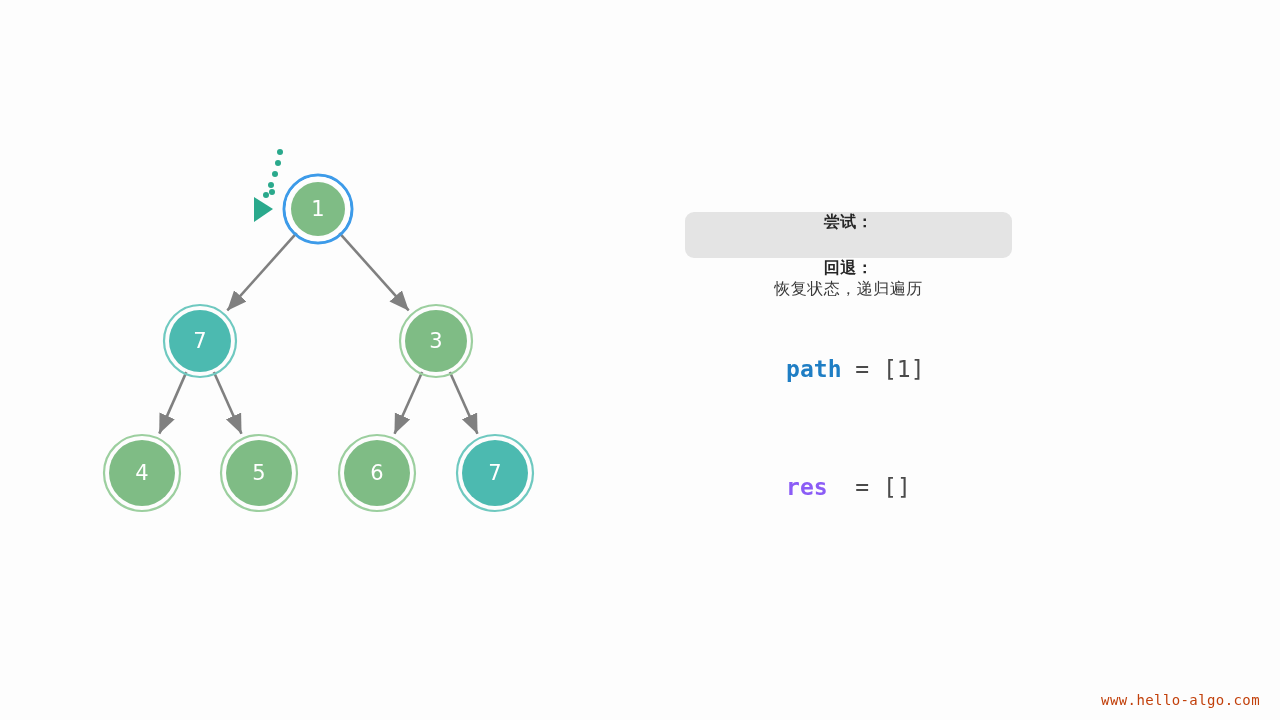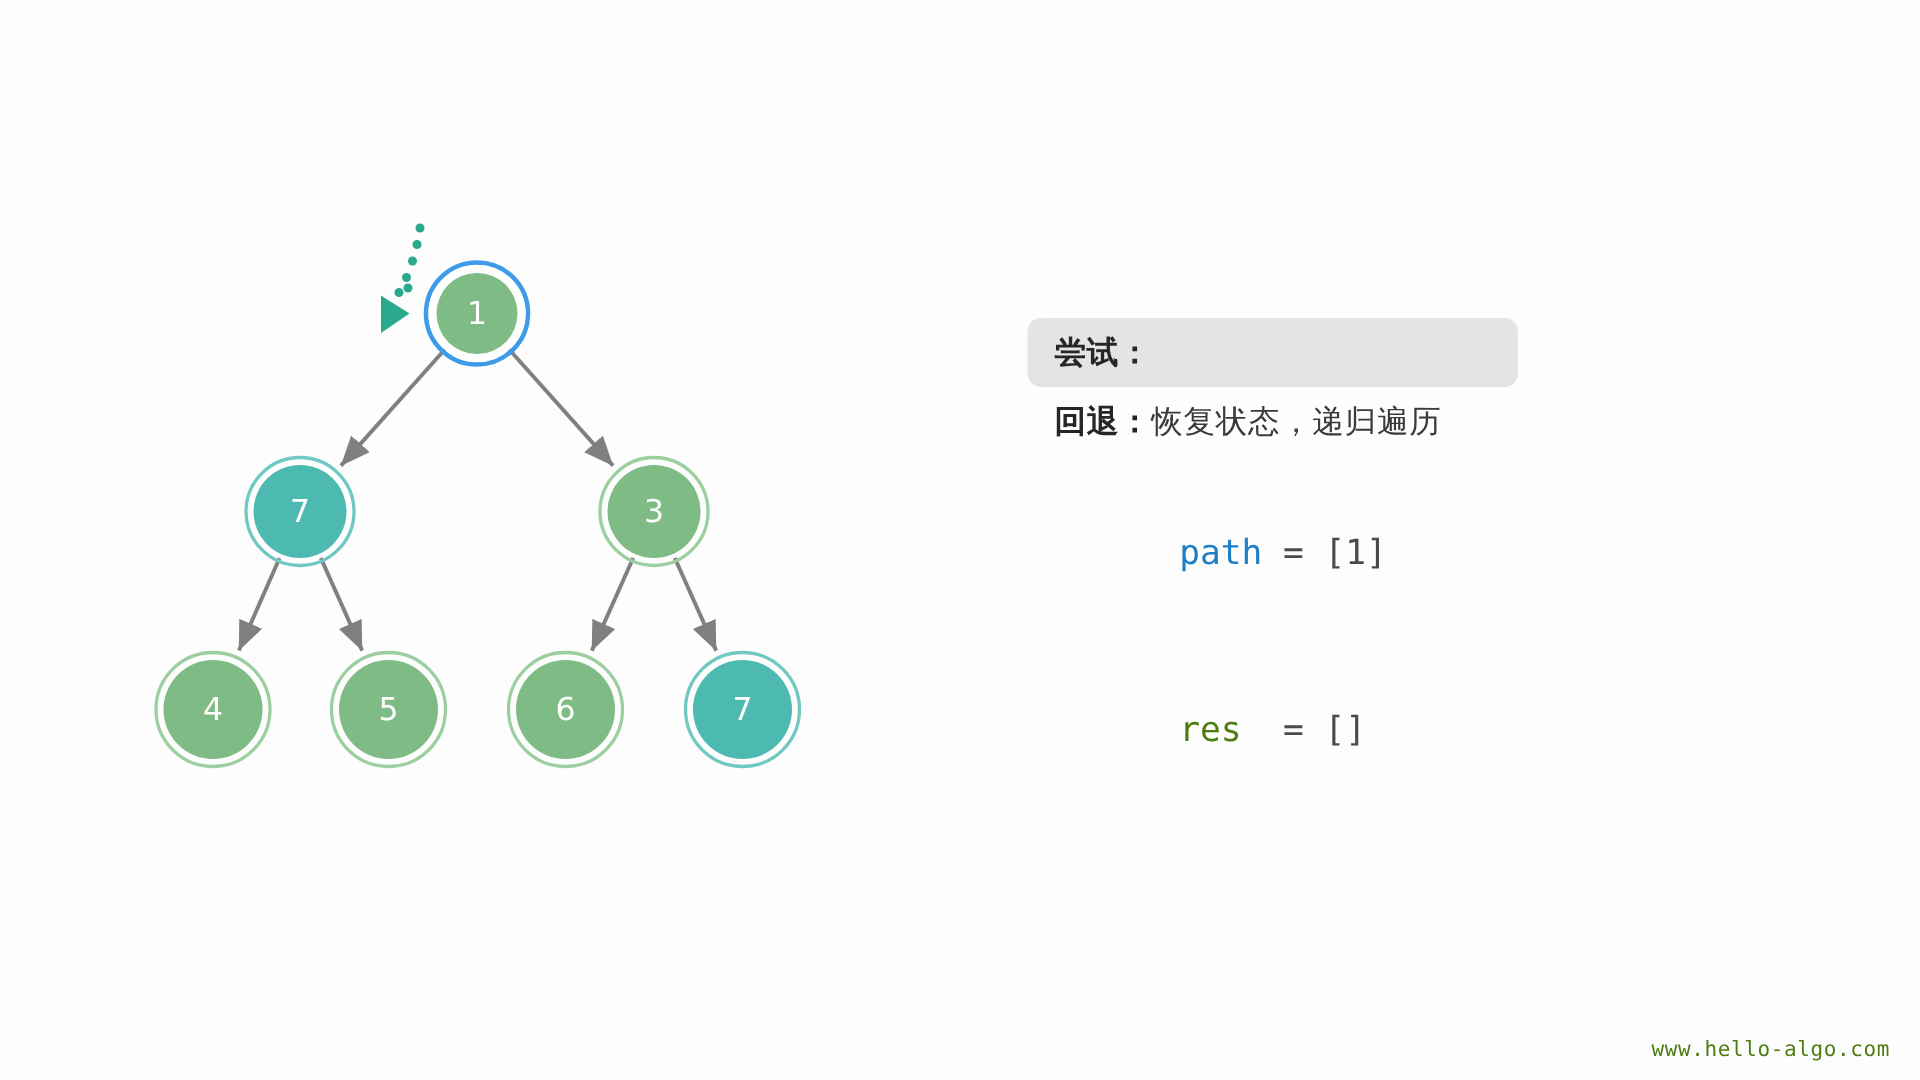--- a/index.html
+++ b/index.html
@@ -36,23 +36,24 @@
     width: 420px;
   }
   .phrase-row {
     height: 46px;
     display: flex;
     align-items: center;
     padding: 0 18px;
     box-sizing: border-box;
     width: 327px;
     font-family: "DejaVu Sans", sans-serif;
-    font-size: 21px;
+    font-size: 16px;
     color: #333333;
     letter-spacing: 0.5px;
+    flex-direction: column;
   }
   .phrase-row.highlight {
     background: #e4e4e4;
     border-radius: 9px;
   }
   .phrase-key {
     font-weight: bold;
     color: #262626;
   }
   .phrase-val {
@@ -63,23 +64,23 @@
   .var-row {
     position: absolute;
     left: 18px;
     font-family: "DejaVu Sans Mono", monospace;
     font-size: 23px;
     white-space: pre;
     color: #3c3c3c;
   }
   #var-path { top: 118px; }
   #var-res  { top: 236px; }
-  .var-name { font-weight: normal; }
+  .var-name { font-weight: bold; }
   .var-name.path-accent { color: #1f7ec4; }
-  .var-name.res-accent  { color: #4d7c0f; }
+  .var-name.res-accent  { color: #8b5cf6; }
   .var-rest { color: #4a4a4a; }
 
   
   #step-badge {
     position: absolute;
     left: 37px;
     top: 639px;
     width: 143px;
     height: 56px;
     border: 1.6px solid #d9d9d9;
@@ -96,21 +97,21 @@
     box-sizing: border-box;
   }
 
   
   #watermark {
     position: absolute;
     right: 20px;
     bottom: 12px;
     font-family: "DejaVu Sans Mono", monospace;
     font-size: 14px;
-    color: #4d7c0f;
+    color: #c2410c;
     letter-spacing: 0.4px;
   }
 </style>
 </head>
 <body>
 
 <div id="stage">
 
   <svg id="tree-svg" viewBox="0 0 1280 720" xmlns="http://www.w3.org/2000/svg">
     <defs>

